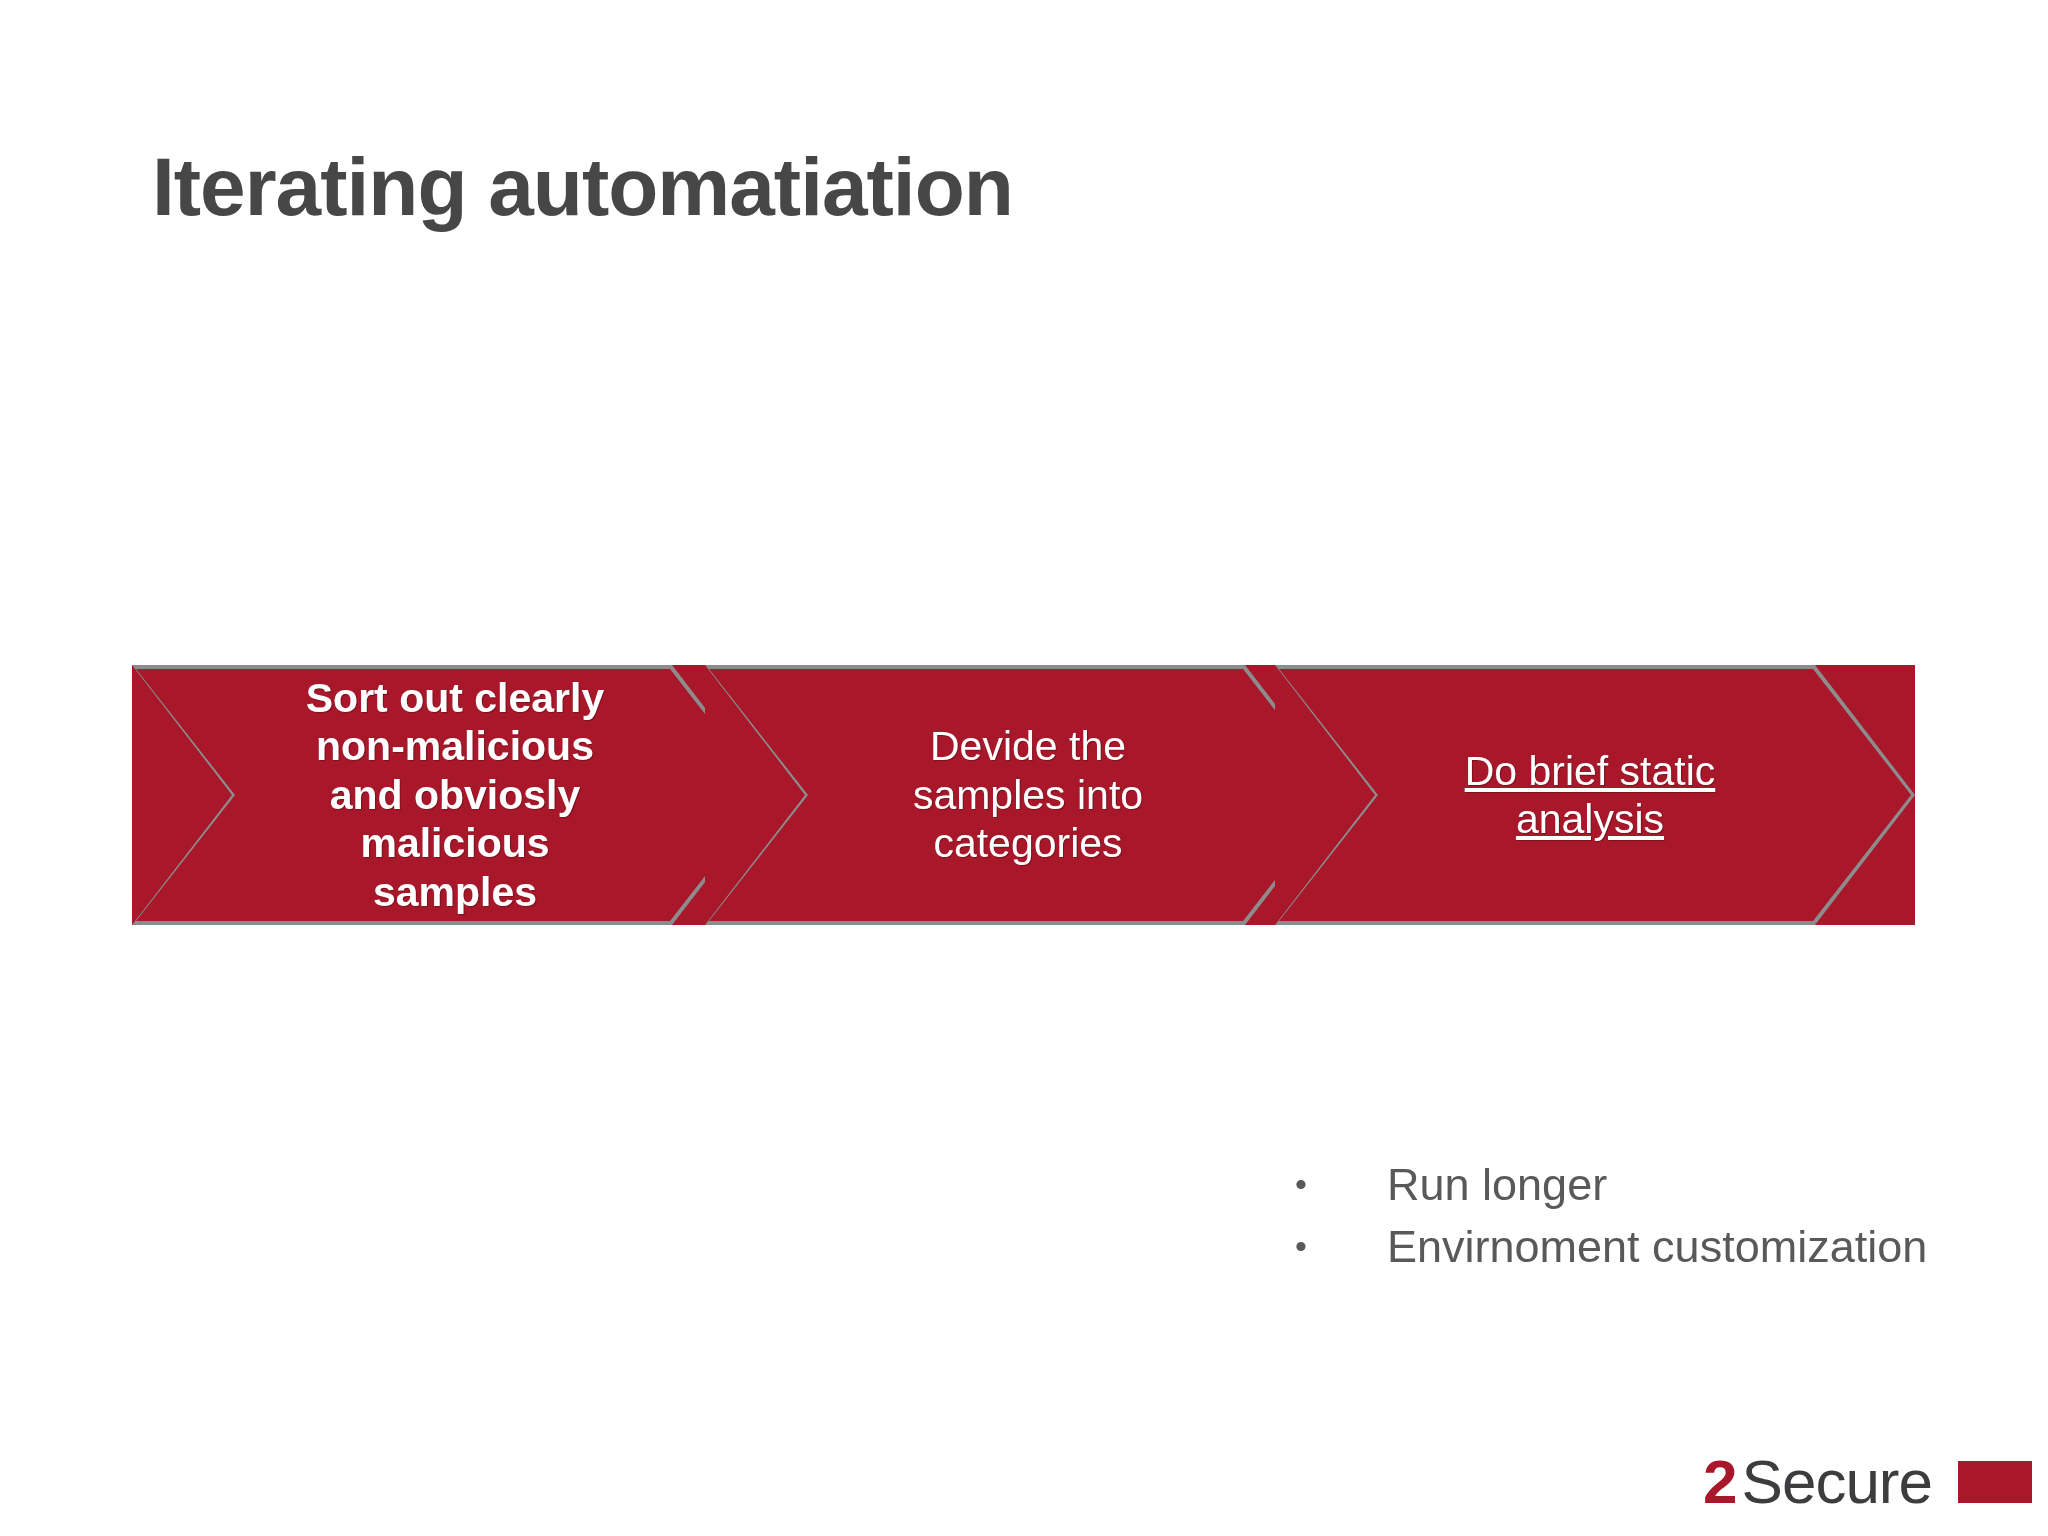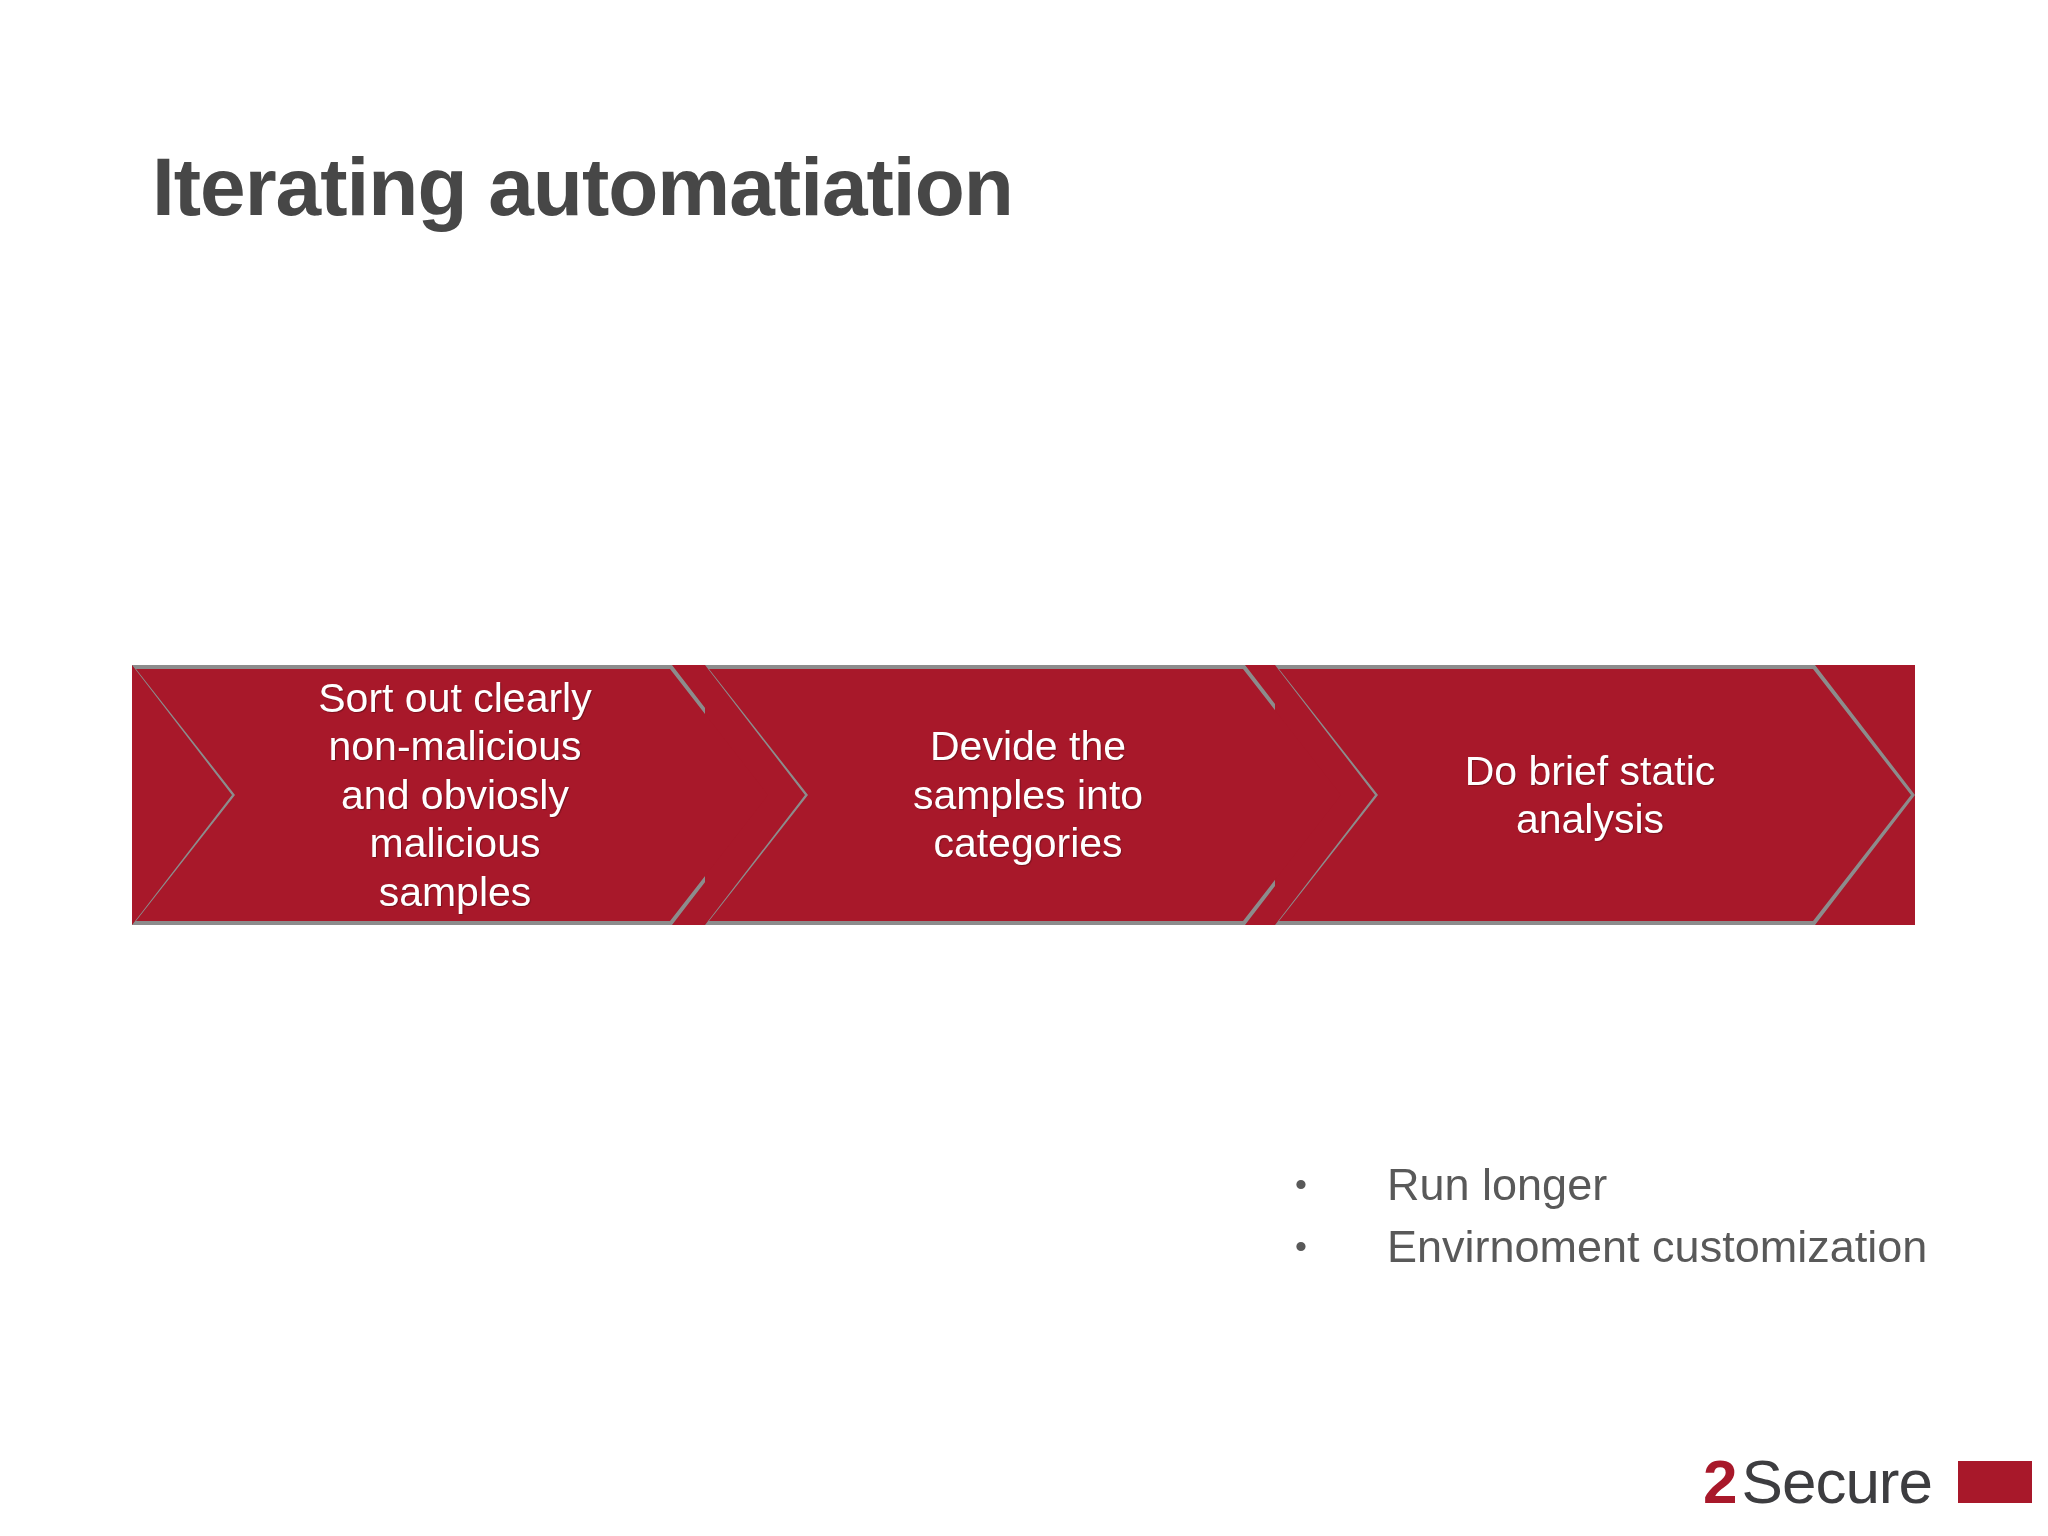--- a/index.html
+++ b/index.html
@@ -74,33 +74,33 @@
     padding-left: 90px;
     padding-right: 16px;
     box-sizing: border-box;
     width: 100%;
   }
 
   
   #chev-1 { left: 132px; width: 640px; }
   #chev-1 .chev-border { clip-path: polygon(0 0, calc(100% - 100px) 0, 100% 50%, calc(100% - 100px) 100%, 0 100%, 100px 50%); }
   #chev-1 .chev-fill   { clip-path: polygon(4px 4px, calc(100% - 102px) 4px, calc(100% - 4px) 50%, calc(100% - 102px) calc(100% - 4px), 4px calc(100% - 4px), calc(100px + 3px) 50%); }
-  #chev-1 .chevron-label { padding-left: 110px; padding-right: 104px; }
+  #chev-1 .chevron-label { padding-left: 110px; padding-right: 104px; font-weight: bold; }
 
   
   #chev-2 { left: 705px; width: 640px; }
   #chev-2 .chev-border { clip-path: polygon(0 0, calc(100% - 100px) 0, 100% 50%, calc(100% - 100px) 100%, 0 100%, 100px 50%); }
   #chev-2 .chev-fill   { clip-path: polygon(4px 4px, calc(100% - 102px) 4px, calc(100% - 4px) 50%, calc(100% - 102px) calc(100% - 4px), 4px calc(100% - 4px), calc(100px + 3px) 50%); }
   #chev-2 .chevron-label { padding-left: 110px; padding-right: 104px; }
 
   
   #chev-3 { left: 1275px; width: 640px; }
   #chev-3 .chev-border { clip-path: polygon(0 0, calc(100% - 100px) 0, 100% 50%, calc(100% - 100px) 100%, 0 100%, 100px 50%); }
   #chev-3 .chev-fill   { clip-path: polygon(4px 4px, calc(100% - 102px) 4px, calc(100% - 4px) 50%, calc(100% - 102px) calc(100% - 4px), 4px calc(100% - 4px), calc(100px + 3px) 50%); }
-  #chev-3 .chevron-label { padding-left: 110px; padding-right: 120px; }
+  #chev-3 .chevron-label { padding-left: 110px; padding-right: 120px; text-decoration: underline; }
 
   
   .bullet-list {
     position: absolute;
     left: 1295px;
     top: 1160px;
     width: 720px;
   }
   .bullet-item {
     display: flex;

